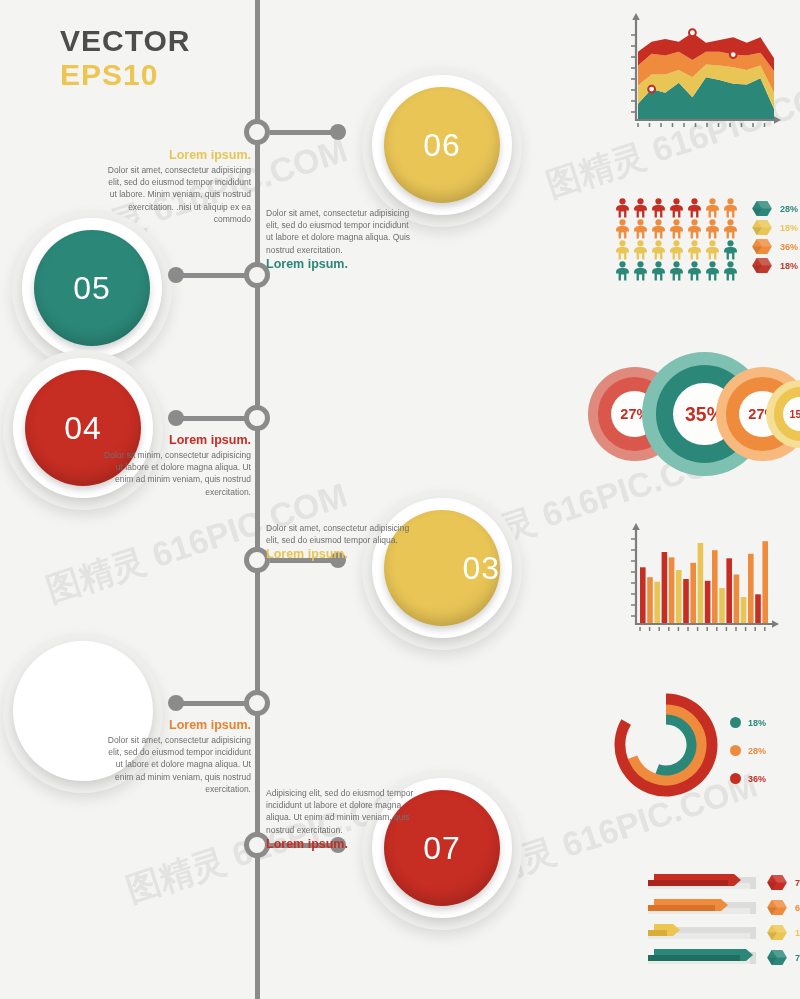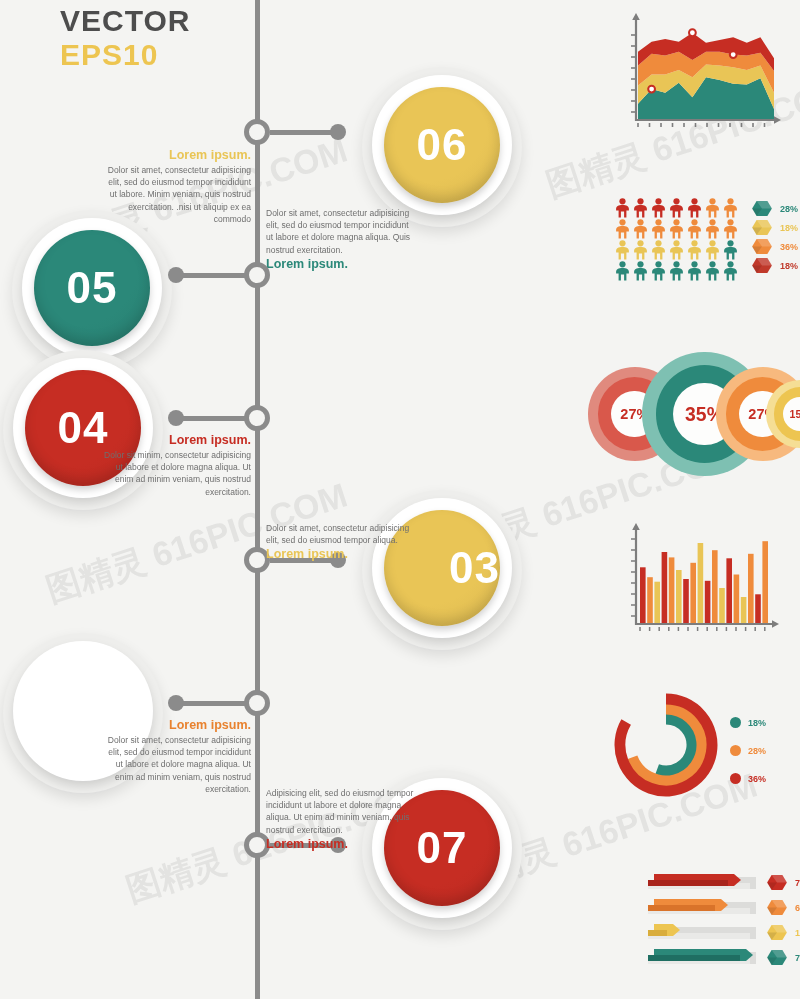--- a/index.html
+++ b/index.html
@@ -5,41 +5,41 @@
   html,body{margin:0;padding:0;}
   body{
     width:800px;height:999px;
     background:#f4f4f2;
     font-family:"Liberation Sans", sans-serif;
     position:relative;overflow:hidden;
   }
   .stage{position:absolute;left:0;top:0;width:800px;height:999px;}
 
   
-  .brand{position:absolute;left:60px;top:4px;}
+  .brand{position:absolute;left:60px;top:24px;}
   .brand .l1{font-size:30px;font-weight:bold;color:#4d4d4d;letter-spacing:1px;line-height:34px;}
   .brand .l2{font-size:30px;font-weight:bold;color:#edc551;letter-spacing:1px;line-height:34px;}
 
   
   .spine{position:absolute;left:255px;top:0;width:5px;height:999px;background:#8b8b8b;}
   .node{position:absolute;width:26px;height:26px;border-radius:50%;
         border:5px solid #8b8b8b;background:#f4f4f2;box-sizing:border-box;left:244px;}
   .conn{position:absolute;height:5px;background:#8b8b8b;}
   .conn-dot{position:absolute;width:16px;height:16px;border-radius:50%;background:#8b8b8b;}
 
   
   .circ-wrap{position:absolute;width:160px;height:160px;}
   .halo{position:absolute;left:0;top:0;width:160px;height:160px;border-radius:50%;
         background:#eeeeec;box-shadow:0 6px 14px rgba(0,0,0,.10);}
   .ring{position:absolute;left:10px;top:8px;width:140px;height:140px;border-radius:50%;
         background:#ffffff;box-shadow:0 5px 10px rgba(0,0,0,.13);}
   .disc{position:absolute;left:22px;top:20px;width:116px;height:116px;border-radius:50%;
         display:flex;align-items:center;justify-content:center;
         box-shadow:inset 0 -6px 12px rgba(0,0,0,.14), 0 4px 7px rgba(0,0,0,.18);}
-  .disc span{color:#fff;font-size:44px;font-weight:bold;letter-spacing:1px;}
+  .disc span{color:#fff;font-size:32px;font-weight:normal;letter-spacing:1px;}
 
   
   .tb{position:absolute;width:152px;}
   .tb .body{font-size:8.5px;line-height:12.2px;color:#6f6f6f;}
   .tb .head{font-size:12.5px;font-weight:bold;line-height:17px;}
   .tb.right{text-align:right;}
   .tb.left{text-align:left;}
 
   
   .wm{position:absolute;color:rgba(140,140,140,.17);font-weight:bold;

